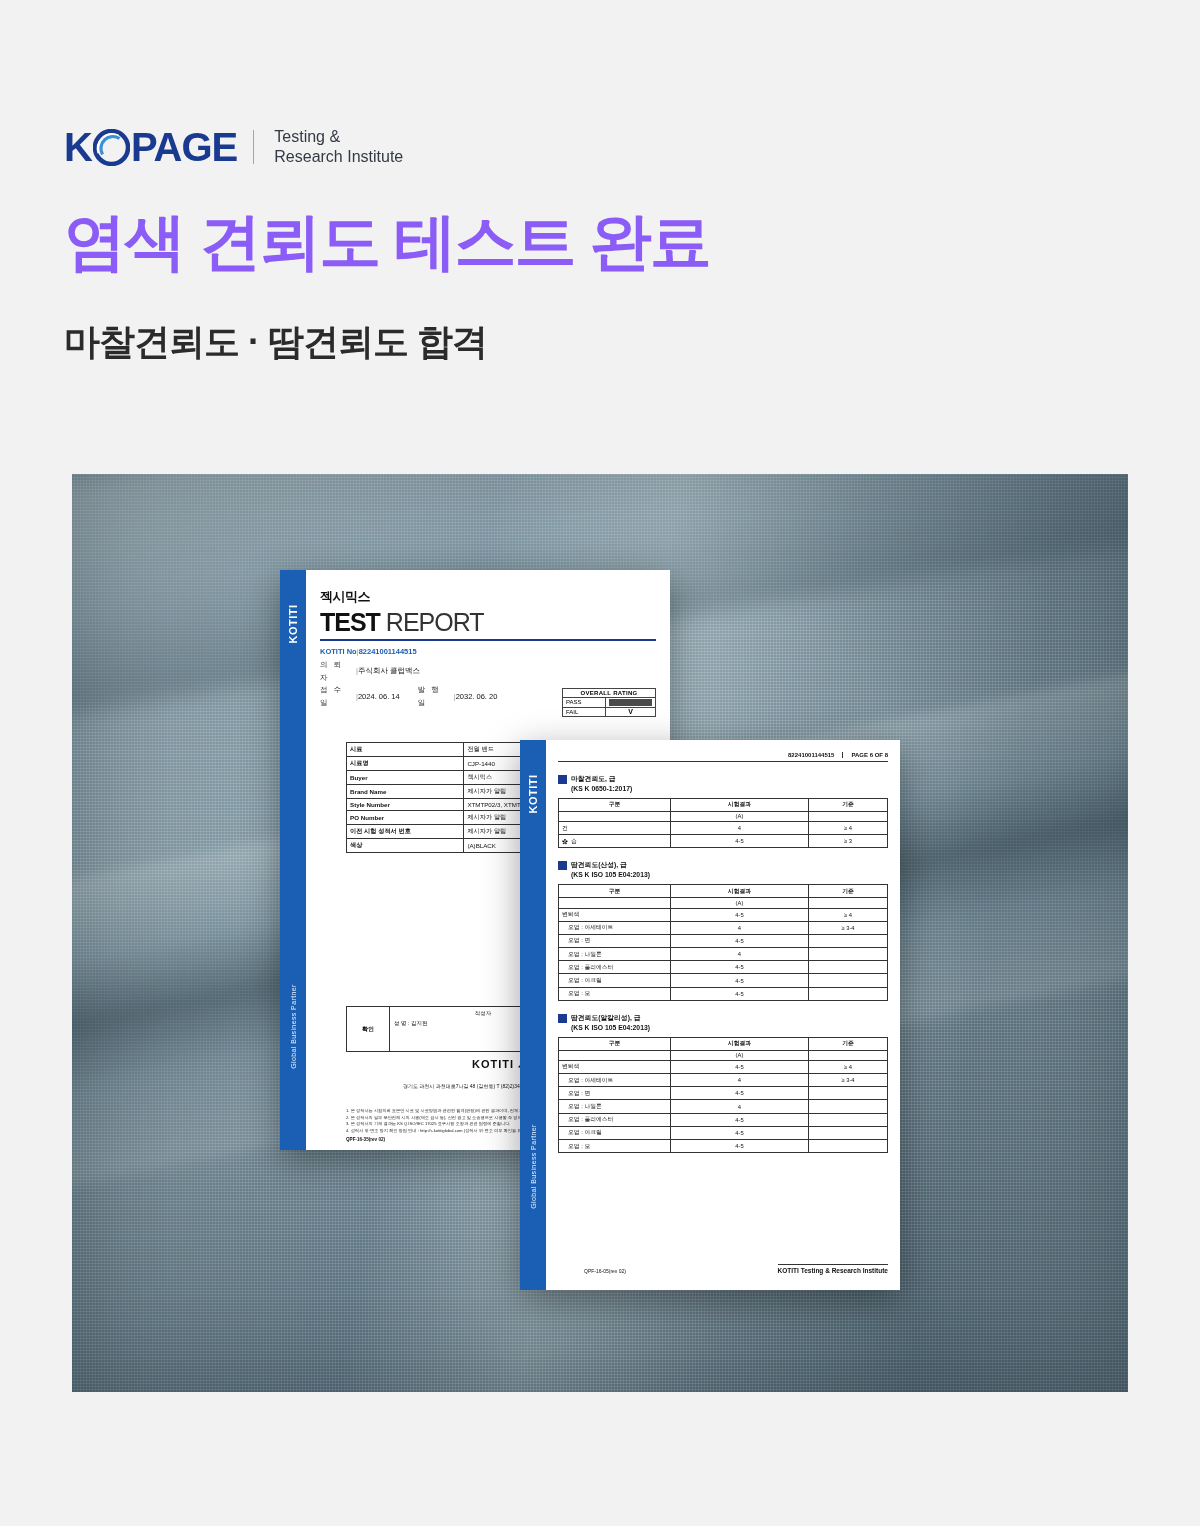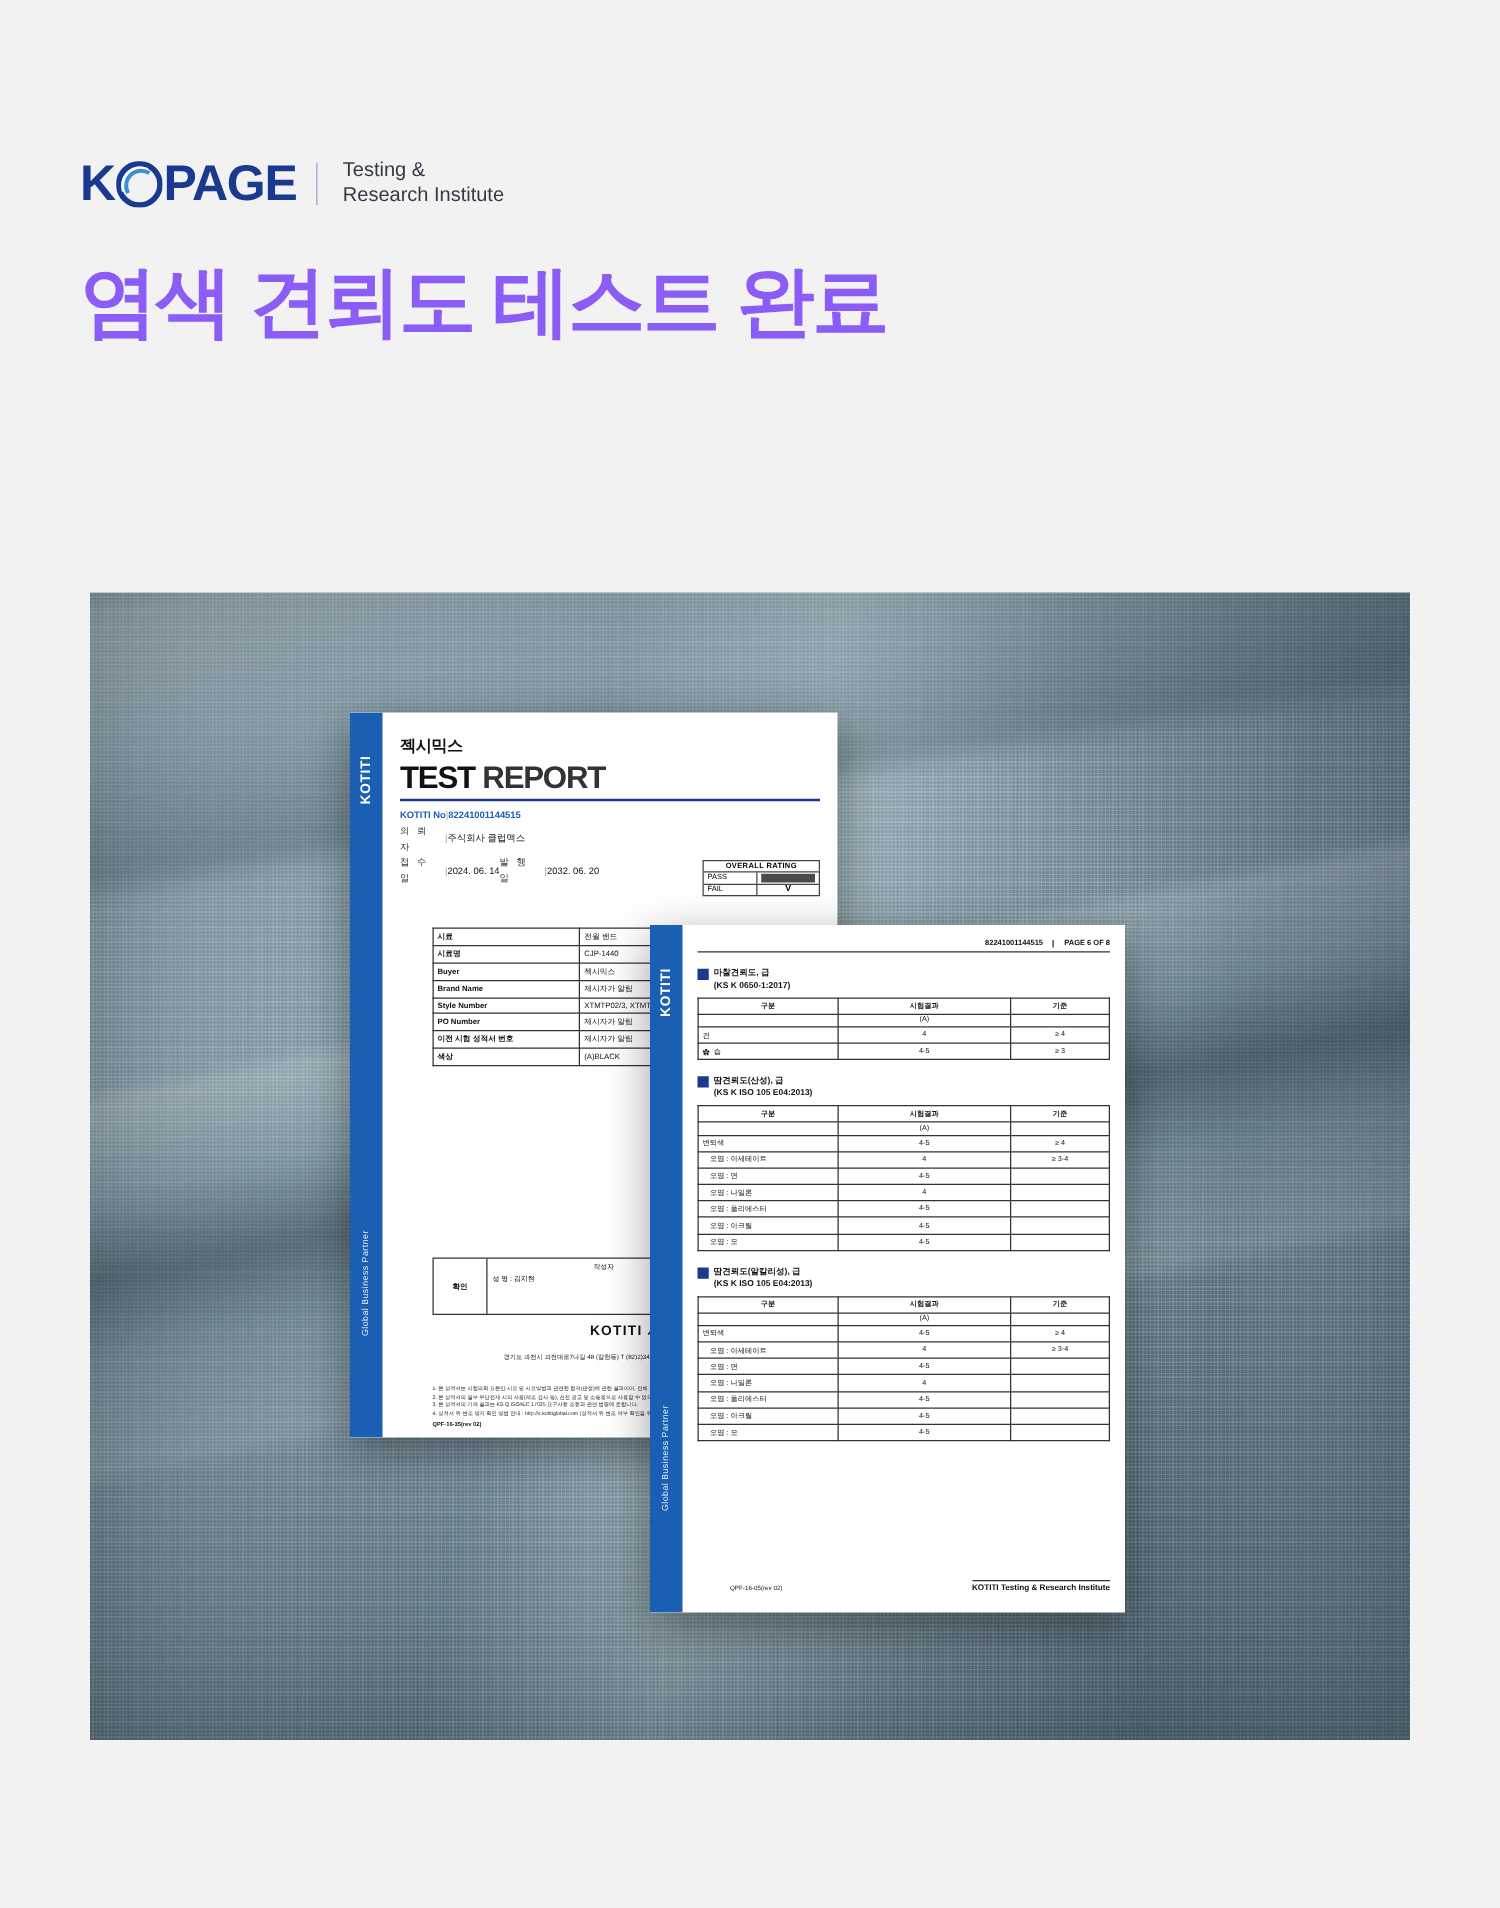--- a/index.html
+++ b/index.html
@@ -167,21 +167,21 @@
   
   #doc-page1 {
     left: 280px;
     top: 570px;
     width: 390px;
     height: 580px;
   }
   #doc-page1 .body { position: absolute; left: 26px; right: 0; top: 0; bottom: 0; padding: 18px 14px 8px 14px; }
   .p1-company { font-size: 13px; font-weight: bold; color: #111; letter-spacing: -.5px; }
   .p1-title { margin-top: 2px; font-size: 25px; font-weight: bold; color: #111; letter-spacing: -1px; }
-  .p1-title .light { font-weight: bold; color: #333; }
+  .p1-title .light { font-weight: normal; color: #333; }
   .p1-rule { margin-top: 2px; height: 2px; background: #1a3a8f; }
   .p1-meta { margin-top: 5px; font-size: 7.5px; color: #111; }
   .p1-meta .row { display: flex; align-items: center; gap: 0; line-height: 1.7; }
   .p1-meta .lbl { color: #1a5fb4; font-weight: bold; }
   .p1-meta .lbl-k { color: #333; letter-spacing: 2px; width: 36px; }
   .p1-meta .sep { color: #999; }
   .p1-meta .val { color: #111; }
   .p1-no { color:#1a5fb4; font-weight:bold; }
 
   .rating-box {
@@ -330,20 +330,21 @@
         <span>PAGE</span>
     </div>
     <div class="brand-divider"></div>
     <div class="brand-sub">
       <div>Testing &amp;</div>
       <div>Research Institute</div>
     </div>
   </div>
 
   <h1 class="headline">염색 견뢰도 테스트 완료</h1>
+  <h2 class="subhead">마찰견뢰도 · 땀견뢰도 합격</h2>
 </div>
 
 <div class="photo">
   <div class="weave"></div>
   <div class="fold2"></div>
   <div class="fold"></div>
   <div class="vign"></div>
 </div>
 
 <div class="doc" id="doc-page1">
@@ -364,21 +365,21 @@
       </div>
       <div class="row">
         <span class="lbl-k">의 뢰 자</span>
         <span class="sep">|</span>
         <span class="val">주식회사 클럽맥스</span>
       </div>
       <div class="row">
         <span class="lbl-k">접 수 일</span>
         <span class="sep">|</span>
         <span class="val">2024. 06. 14</span>
-        <span class="lbl-k" style="">발 행 일</span>
+        <span class="lbl-k" style="margin-left:18px">발 행 일</span>
         <span class="sep">|</span>
         <span class="val">2032. 06. 20</span>
       </div>
     </div>
 
     <div class="rating-box">
       <div class="rb-head">OVERALL RATING</div>
       <div class="rb-row">
         <div class="k">PASS</div>
         <div class="v">

